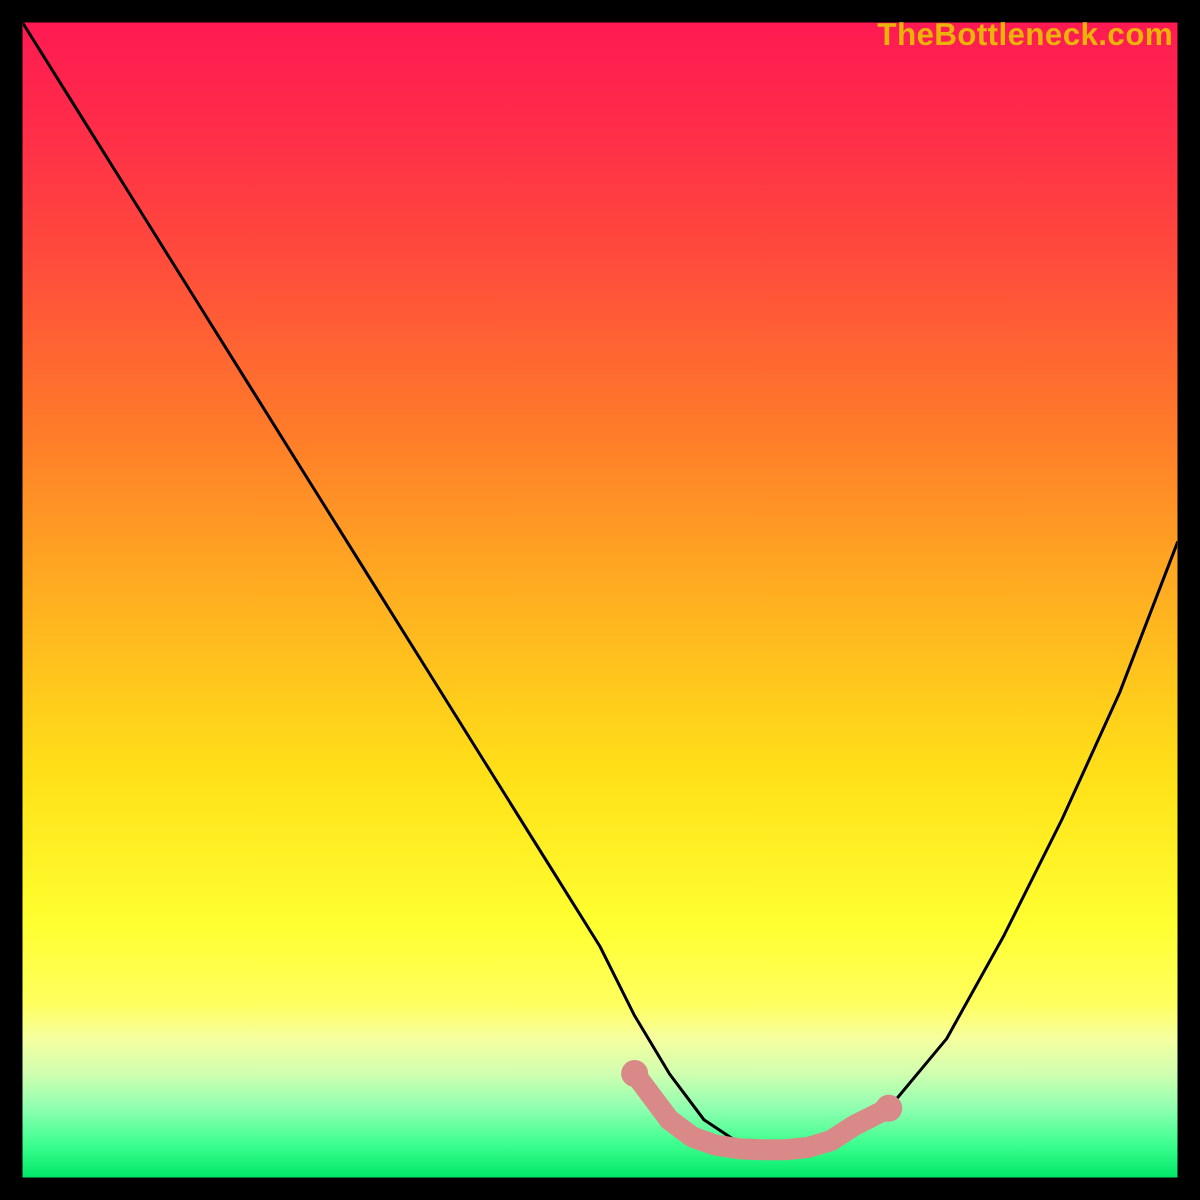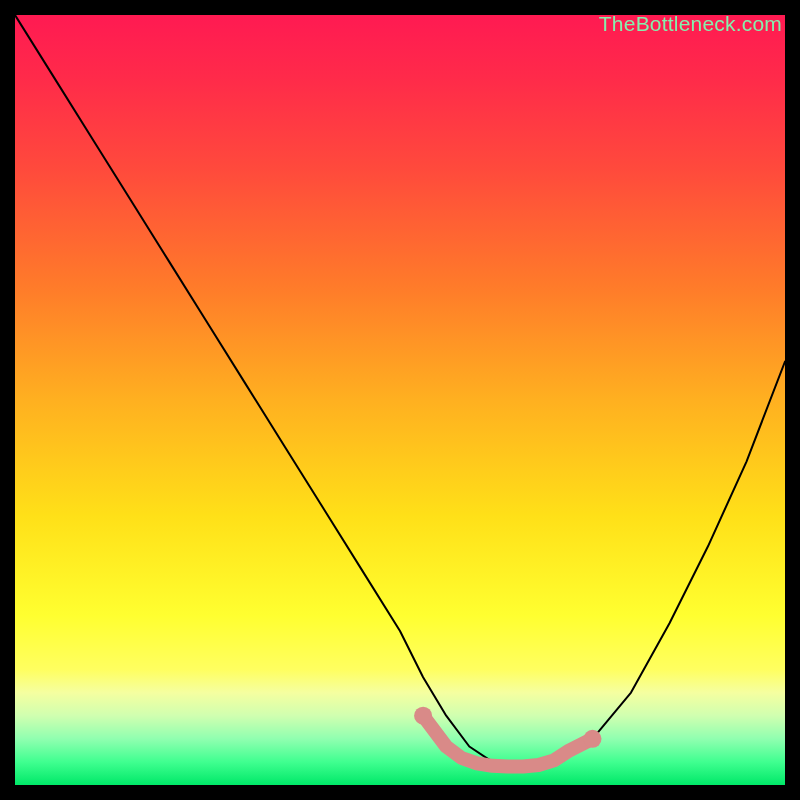--- a/index.html
+++ b/index.html
@@ -38,23 +38,23 @@
       #d0ffb0 91%,
       #90ffb0 94%,
       #40ff90 97%,
       #00e868 100%
     );
   }
   .watermark {
     position: absolute;
     top: 12px;
     right: 18px;
-    color: #86efac;
+    color: #eab308;
     font-size: 21px;
-    font-weight: 400;
+    font-weight: 700;
     letter-spacing: 0.2px;
     z-index: 10;
   }
   svg.curve {
     position: absolute;
     left: 0;
     top: 0;
     width: 770px;
     height: 770px;
     pointer-events: none;

